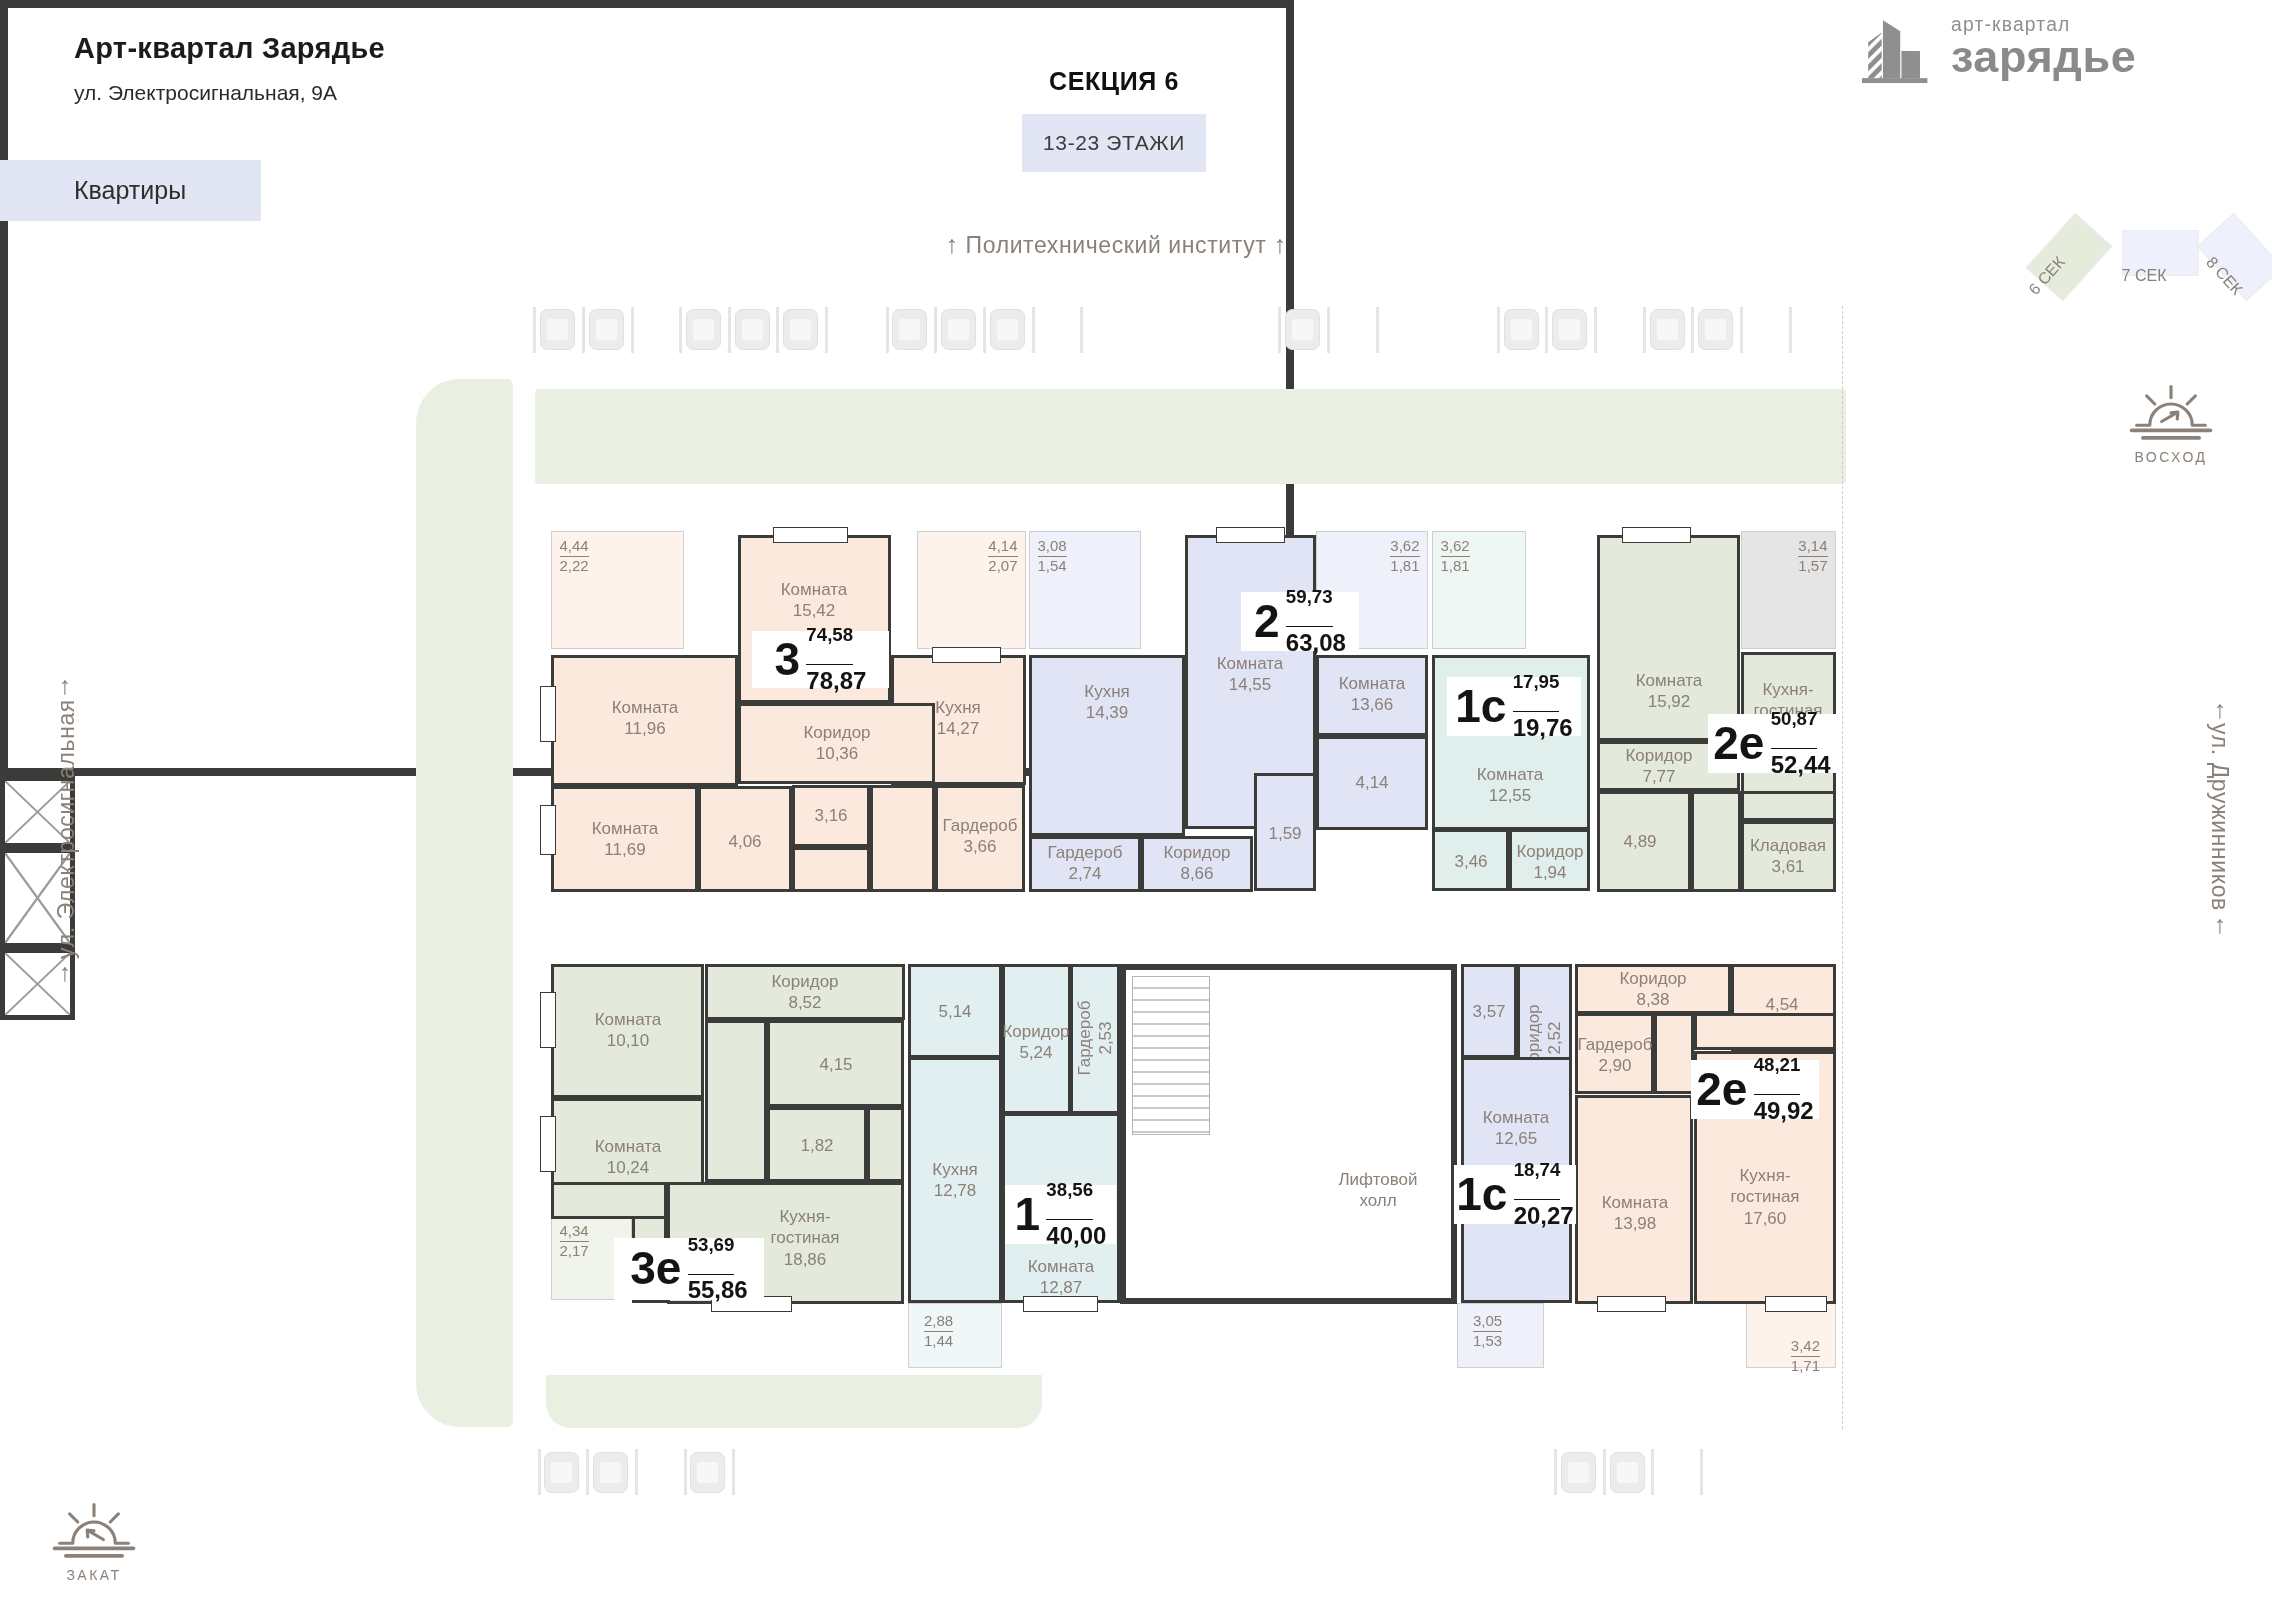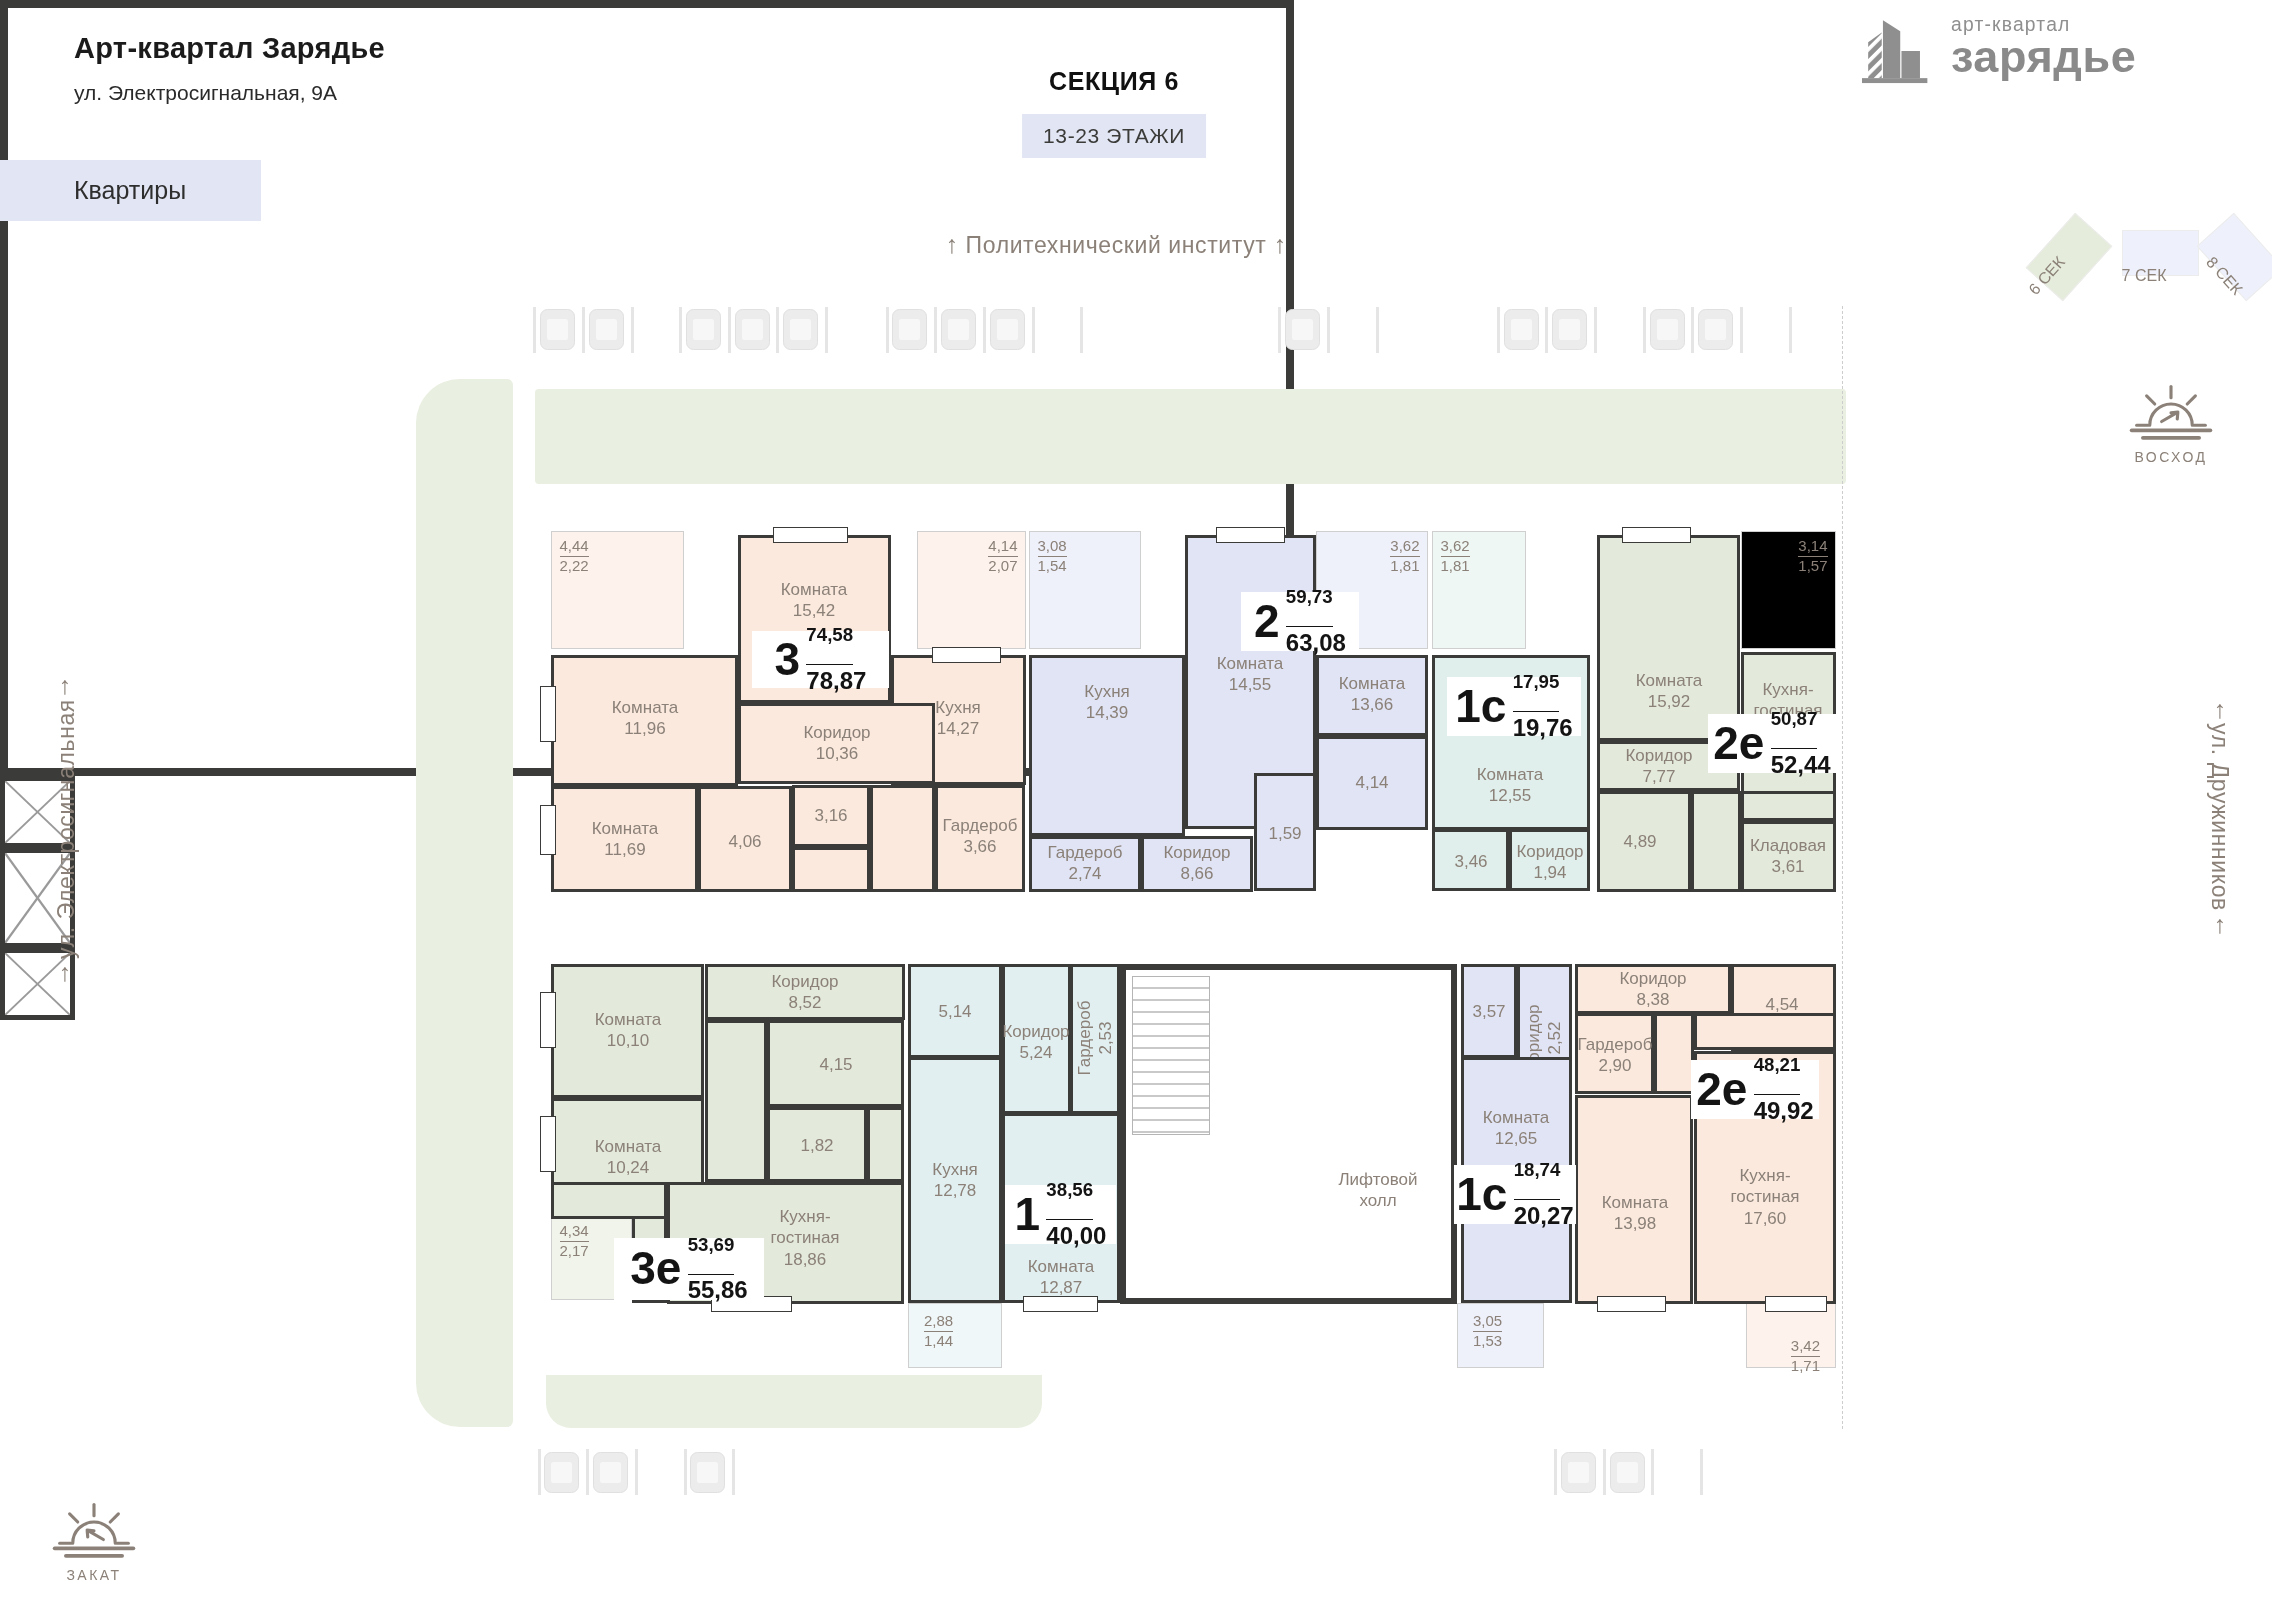--- a/index.html
+++ b/index.html
@@ -5,21 +5,21 @@
   html,body{margin:0;padding:0;background:#fff;}
   body{font-family:"Liberation Sans","DejaVu Sans",sans-serif;}
   #stage{position:relative;width:2273px;height:1620px;background:#fff;overflow:hidden;}
   .abs{position:absolute;}
   
   .h-title{font-size:29px;font-weight:700;color:#1b1b1b;letter-spacing:0.3px;}
   .h-sub{font-size:21px;color:#2a2a2a;}
   .chip{background:#e2e6f4;color:#2e2e2e;display:flex;align-items:center;}
   .tab-chip{left:0;top:160px;width:261px;height:61px;padding-left:74px;font-size:25px;box-sizing:border-box;}
   .sec-title{font-size:25px;font-weight:700;color:#111;letter-spacing:0.6px;transform:translateX(-50%);}
-  .floors-chip{transform:translateX(-50%);padding:10px 21px;font-size:21px;letter-spacing:0.6px;color:#3b3b39;}
+  .floors-chip{transform:translateX(-50%);padding:17px 21px;font-size:21px;letter-spacing:0.6px;color:#3b3b39;}
   .landmark{color:#8b8178;font-size:23px;white-space:nowrap;transform:translate(-50%,-50%);letter-spacing:0.6px;}
   .landmark .ar{font-size:25px;}
   .street-left{transform:translate(-50%,-50%) rotate(-90deg);}
   .street-right{transform:translate(-50%,-50%) rotate(90deg);}
   .street-left .ar{display:inline-block;transform:rotate(90deg);}
   .street-right .ar{display:inline-block;transform:rotate(-90deg);}
   
   .logo-small{font-size:19.3px;color:#8f8f8f;letter-spacing:1.2px;}
   .logo-big{font-size:45px;font-weight:800;color:#8a8a8a;letter-spacing:0.6px;line-height:.95;}
   
@@ -213,21 +213,21 @@
     </div>
     <div class="balcony" style="left: 1029px; top: 531px; width: 112px; height: 118px; background: rgb(238, 240, 250);">
       <div class="bal-label" style="left: 7.5px; top: 5px;"><span class="u">3,08</span><br>1,54</div>
     </div>
     <div class="balcony" style="left: 1316px; top: 531px; width: 112px; height: 118px; background: rgb(238, 240, 250);">
       <div class="bal-label" style="right: 7.5px; top: 5px; text-align: right;"><span class="u">3,62</span><br>1,81</div>
     </div>
     <div class="balcony" style="left: 1432px; top: 531px; width: 94px; height: 118px; background: rgb(239, 247, 244);">
       <div class="bal-label" style="left: 7.5px; top: 5px;"><span class="u">3,62</span><br>1,81</div>
     </div>
-    <div class="balcony" style="left: 1741px; top: 531px; width: 95px; height: 118px; background: #000000;">
+    <div class="balcony" style="left: 1741px; top: 531px; width: 95px; height: 118px; background: #e5e5e5;">
       <div class="bal-label" style="right: 7.5px; top: 5px; text-align: right;"><span class="u">3,14</span><br>1,57</div>
     </div>
     <div class="balcony" style="left: 551px; top: 1216px; width: 81px; height: 84px; background: rgb(241, 244, 234);">
       <div class="bal-label" style="left: 7.5px; top: 5px;"><span class="u">4,34</span><br>2,17</div>
     </div>
     <div class="balcony" style="left: 908px; top: 1303px; width: 94px; height: 65px; background: rgb(240, 247, 248);">
       <div class="bal-label" style="left: 15px; top: 7.5px;"><span class="u">2,88</span><br>1,44</div>
     </div>
     <div class="balcony" style="left: 1457px; top: 1303px; width: 87px; height: 65px; background: rgb(238, 240, 250);">
       <div class="bal-label" style="left: 15px; top: 7.5px;"><span class="u">3,05</span><br>1,53</div>

